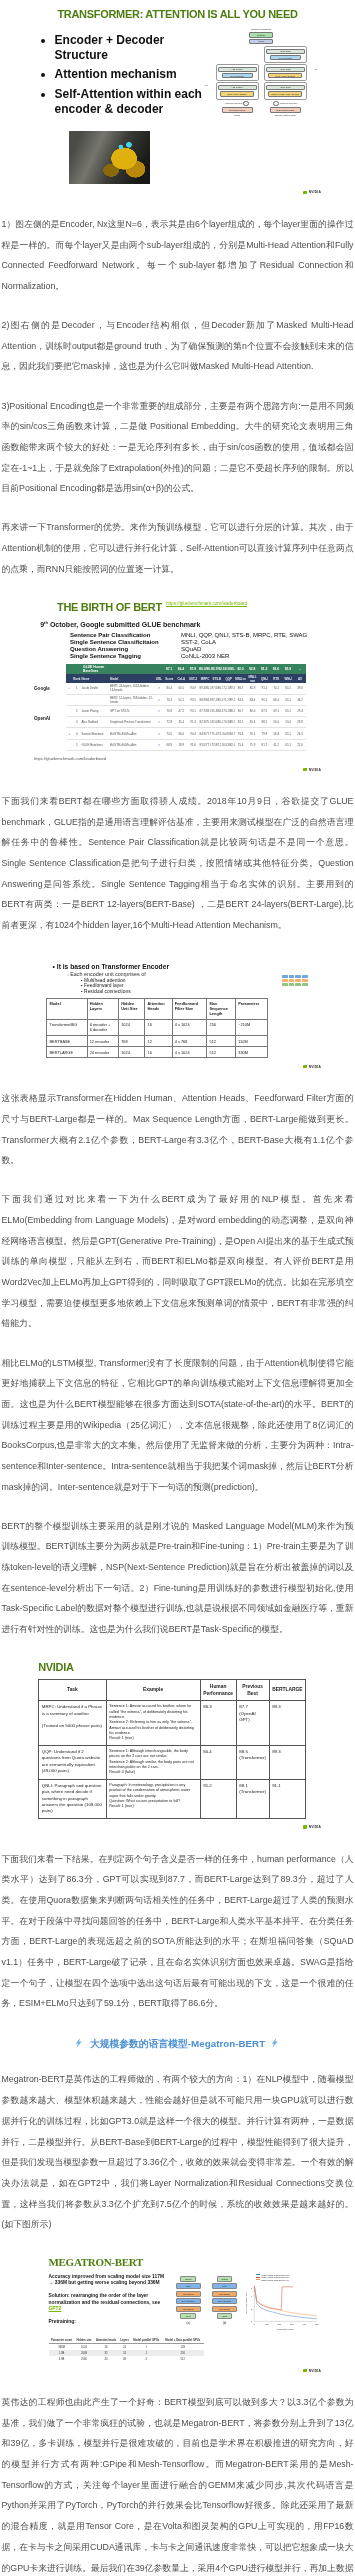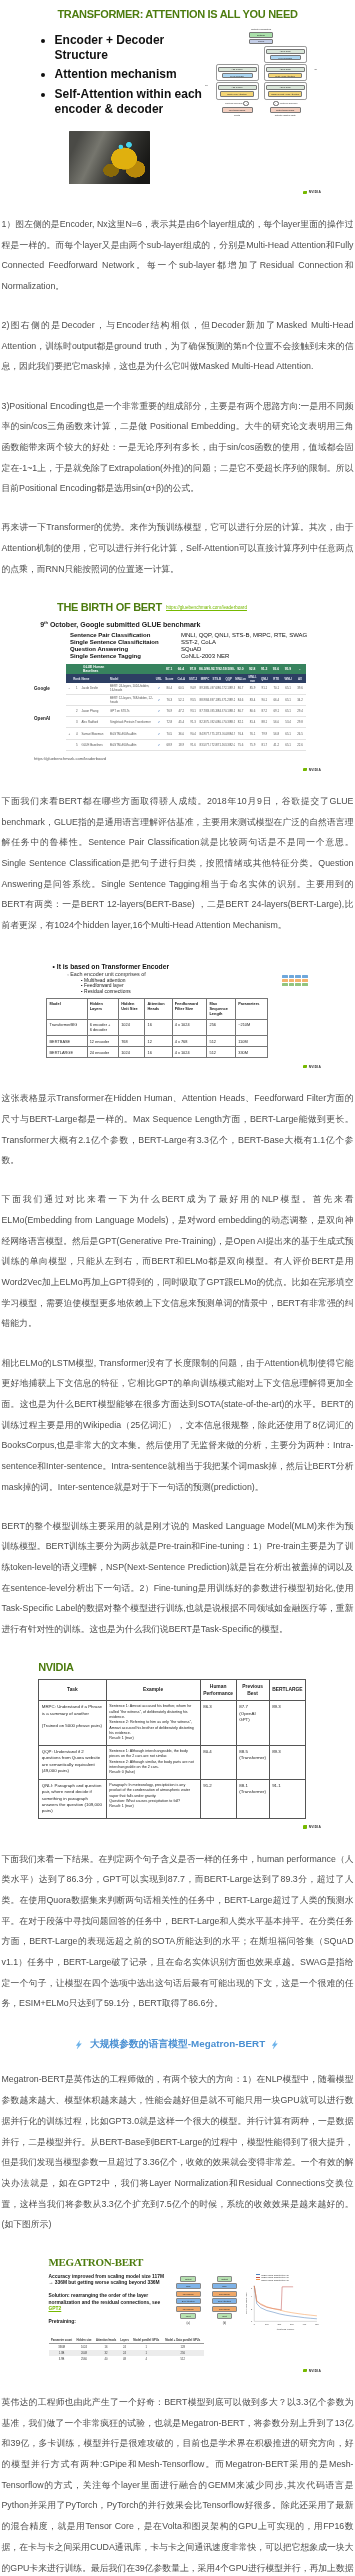--- a/index.html
+++ b/index.html
@@ -51,21 +51,21 @@
   .c-lin{background:#c3cde6;}
   .c-emb{background:#f4cfc0;}
   .tf-io{font-size:2.2px;text-align:center;color:#333;line-height:1.15;margin-top:1px;}
   .tf-nx{position:absolute;font-size:2.3px;color:#444;}
   .pe-row{display:flex;align-items:center;justify-content:center;gap:1px;margin:1px 0;}
   .pe-circle{width:3.6px;height:3.6px;border:0.5px solid #666;border-radius:50%;font-size:2.3px;
      display:flex;align-items:center;justify-content:center;color:#444;}
   .pe-label{font-size:2px;color:#444;line-height:1.1;}
 
   
-  .s2-titlerow{display:flex;align-items:center;gap:4.1px;margin-left:24px;}
+  .s2-titlerow{display:flex;align-items:flex-start;gap:4.1px;margin-left:24px;}
   .green-link{color:#76b900;font-size:4.6px;text-decoration:underline;}
   .s2-sub{font-size:7px;color:#1a1a1a;margin:7.2px 0 3.1px 7.2px;font-weight:bold;font-family:"Liberation Sans",sans-serif;}
   .s2-sub sup{font-size:4.1px;}
   .s2-tasks{margin:1px 0 5.2px 37px;display:grid;grid-template-columns:111px auto;row-gap:1px;}
   .s2-task-label{font-size:6px;font-weight:bold;color:#111;}
   .s2-task-value{font-size:6px;color:#111;}
   .lb-wrap{position:relative;margin-left:33px;}
   .lb{width:240px;table-layout:fixed;font-size:2.9px;color:#555;}
   .lb td{text-align:center;padding:0.5px 0.5px;overflow:hidden;}
   .lb tr{border-bottom:0.5px solid #e2e2e2;}
@@ -99,21 +99,21 @@
 
   
   .res1{width:268px;margin:5.2px 0 0 5.2px;font-size:3.7px;color:#222;}
   .res1 td{border:0.5px solid #555;padding:3.1px 2.6px;vertical-align:top;text-align:left;line-height:1.45;}
   .res1 tr:first-child td{font-weight:bold;font-size:4.9px;text-align:center;vertical-align:middle;}
   .res1 td:nth-child(1){width:27%;font-size:4.4px;}
   .res1 td:nth-child(2){width:38%;}
   .res1 td:nth-child(3),.res1 td:nth-child(4),.res1 td:nth-child(5){width:11%;font-size:4.4px;}
 
   
-  .mega-head{display:flex;align-items:center;justify-content:center;gap:7.2px;margin:24px 0 15.5px 0;}
+  .mega-head{display:flex;align-items:flex-start;justify-content:center;gap:7.2px;margin:24px 0 15.5px 0;}
   .mega-head-text{font-size:9.8px;font-weight:bold;color:#4a90d2;font-family:"Liberation Sans",sans-serif;}
   .bolt{width:6.7px;height:9.8px;}
 
   
   .s5-cols{display:flex;margin-top:5.2px;}
   .s5-left{width:121px;}
   .s5-text{font-size:4.9px;font-weight:bold;color:#1a1a1a;line-height:1.35;margin-bottom:6.2px;
      font-family:"Liberation Sans",sans-serif;}
   .s5-link{color:#76b900;text-decoration:underline;}
   .pre-tbl{width:155px;font-size:2.7px;color:#333;margin-top:2.1px;}

